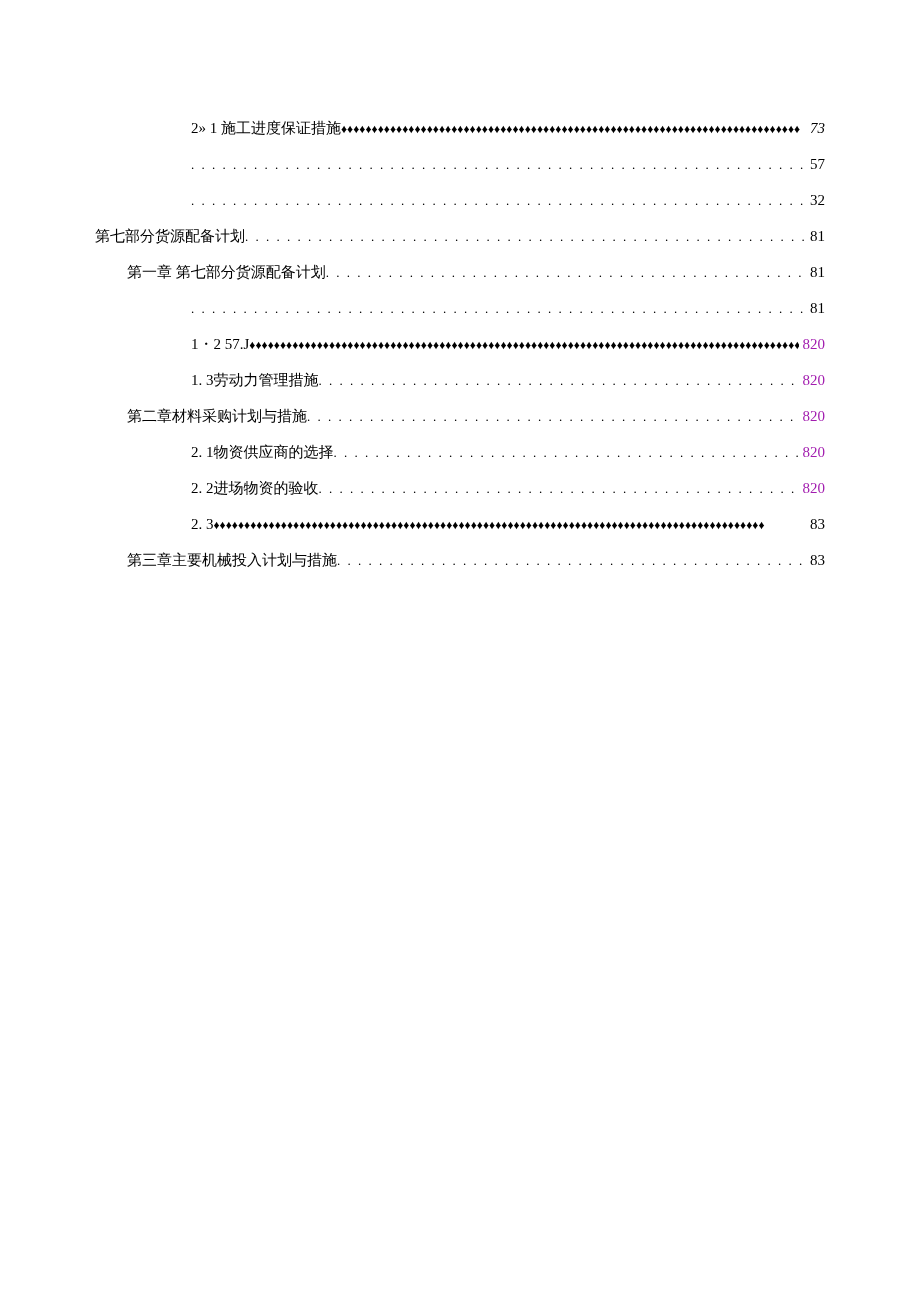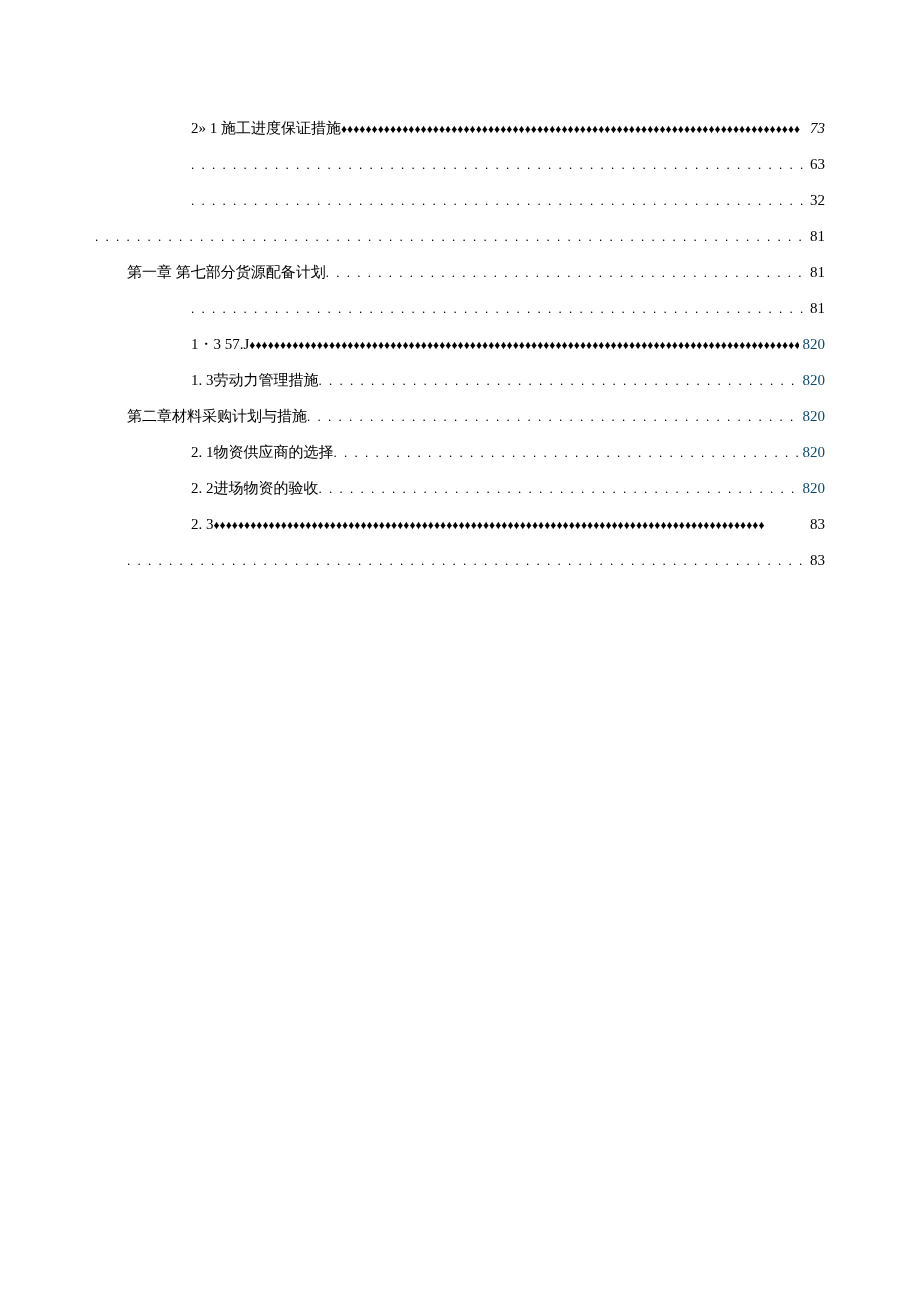--- a/index.html
+++ b/index.html
@@ -25,54 +25,55 @@
     .label { flex: 0 0 auto; }
     .leader {
       flex: 1 1 auto;
       overflow: hidden;
       letter-spacing: 2px;
       font-size: 13px;
       color: #000;
     }
     .leader.diamond { letter-spacing: 0; font-size: 12px; }
     .pg { flex: 0 0 auto; padding-left: 4px; }
-    .linkish { color: #0c4a6e; }
+    .linkish { color: #a21caf; }
   </style>
 </head>
 <body>
 
 <div id="toc-container">
     <div class="toc-line ind2">
       <span class="label">2» 1  施工进度保证措施</span>
       <span class="leader diamond">♦♦♦♦♦♦♦♦♦♦♦♦♦♦♦♦♦♦♦♦♦♦♦♦♦♦♦♦♦♦♦♦♦♦♦♦♦♦♦♦♦♦♦♦♦♦♦♦♦♦♦♦♦♦♦♦♦♦♦♦♦♦♦♦♦♦♦♦♦♦♦♦♦♦♦♦♦♦♦♦♦♦♦♦♦♦♦♦♦♦</span>
       <span class="pg" style="padding-left: 10px; font-style: italic;">73</span>
     </div>
     <div class="toc-line ind2">
       <span class="leader">. . . . . . . . . . . . . . . . . . . . . . . . . . . . . . . . . . . . . . . . . . . . . . . . . . . . . . . . . . . . . . . . . . . . . . . . . . . . . . . . . . . . . . . . . . . . . . . . . . . . . . . . . . . . . . . . . . . . . . . . . . . . . . . . . . . . . . . . . . . . . . . . . . . . . . . . . . . . . . . . . . . . . . . . . . . . . . . . . . . . . . . . . . . . . . . . . . . . . . . . </span>
-      <span class="pg">63</span>
+      <span class="pg">57</span>
     </div>
     <div class="toc-line ind2">
       <span class="leader">. . . . . . . . . . . . . . . . . . . . . . . . . . . . . . . . . . . . . . . . . . . . . . . . . . . . . . . . . . . . . . . . . . . . . . . . . . . . . . . . . . . . . . . . . . . . . . . . . . . . . . . . . . . . . . . . . . . . . . . . . . . . . . . . . . . . . . . . . . . . . . . . . . . . . . . . . . . . . . . . . . . . . . . . . . . . . . . . . . . . . . . . . . . . . . . . . . . . . . . . </span>
       <span class="pg">32</span>
     </div>
     <div class="toc-line ind0">
+      <span class="label">第七部分货源配备计划</span>
       <span class="leader">. . . . . . . . . . . . . . . . . . . . . . . . . . . . . . . . . . . . . . . . . . . . . . . . . . . . . . . . . . . . . . . . . . . . . . . . . . . . . . . . . . . . . . . . . . . . . . . . . . . . . . . . . . . . . . . . . . . . . . . . . . . . . . . . . . . . . . . . . . . . . . . . . . . . . . . . . . . . . . . . . . . . . . . . . . . . . . . . . . . . . . . . . . . . . . . . . . . . . . . . </span>
       <span class="pg">81</span>
     </div>
     <div class="toc-line ind1">
       <span class="label">第一章  第七部分货源配备计划 </span>
       <span class="leader">. . . . . . . . . . . . . . . . . . . . . . . . . . . . . . . . . . . . . . . . . . . . . . . . . . . . . . . . . . . . . . . . . . . . . . . . . . . . . . . . . . . . . . . . . . . . . . . . . . . . . . . . . . . . . . . . . . . . . . . . . . . . . . . . . . . . . . . . . . . . . . . . . . . . . . . . . . . . . . . . . . . . . . . . . . . . . . . . . . . . . . . . . . . . . . . . . . . . . . . . </span>
       <span class="pg">81</span>
     </div>
     <div class="toc-line ind2">
       <span class="leader">. . . . . . . . . . . . . . . . . . . . . . . . . . . . . . . . . . . . . . . . . . . . . . . . . . . . . . . . . . . . . . . . . . . . . . . . . . . . . . . . . . . . . . . . . . . . . . . . . . . . . . . . . . . . . . . . . . . . . . . . . . . . . . . . . . . . . . . . . . . . . . . . . . . . . . . . . . . . . . . . . . . . . . . . . . . . . . . . . . . . . . . . . . . . . . . . . . . . . . . . </span>
       <span class="pg">81</span>
     </div>
     <div class="toc-line ind2">
-      <span class="label">1・3 57.J</span>
+      <span class="label">1・2 57.J</span>
       <span class="leader diamond">♦♦♦♦♦♦♦♦♦♦♦♦♦♦♦♦♦♦♦♦♦♦♦♦♦♦♦♦♦♦♦♦♦♦♦♦♦♦♦♦♦♦♦♦♦♦♦♦♦♦♦♦♦♦♦♦♦♦♦♦♦♦♦♦♦♦♦♦♦♦♦♦♦♦♦♦♦♦♦♦♦♦♦♦♦♦♦♦♦♦</span>
       <span class="pg linkish">820</span>
     </div>
     <div class="toc-line ind2">
       <span class="label">1. 3劳动力管理措施</span>
       <span class="leader">. . . . . . . . . . . . . . . . . . . . . . . . . . . . . . . . . . . . . . . . . . . . . . . . . . . . . . . . . . . . . . . . . . . . . . . . . . . . . . . . . . . . . . . . . . . . . . . . . . . . . . . . . . . . . . . . . . . . . . . . . . . . . . . . . . . . . . . . . . . . . . . . . . . . . . . . . . . . . . . . . . . . . . . . . . . . . . . . . . . . . . . . . . . . . . . . . . . . . . . . </span>
       <span class="pg linkish">820</span>
     </div>
     <div class="toc-line ind1">
       <span class="label">第二章材料采购计划与措施 </span>
@@ -88,16 +89,17 @@
       <span class="label">2. 2进场物资的验收</span>
       <span class="leader">. . . . . . . . . . . . . . . . . . . . . . . . . . . . . . . . . . . . . . . . . . . . . . . . . . . . . . . . . . . . . . . . . . . . . . . . . . . . . . . . . . . . . . . . . . . . . . . . . . . . . . . . . . . . . . . . . . . . . . . . . . . . . . . . . . . . . . . . . . . . . . . . . . . . . . . . . . . . . . . . . . . . . . . . . . . . . . . . . . . . . . . . . . . . . . . . . . . . . . . . </span>
       <span class="pg linkish">820</span>
     </div>
     <div class="toc-line ind2">
       <span class="label">2. 3                    </span>
       <span class="leader diamond">♦♦♦♦♦♦♦♦♦♦♦♦♦♦♦♦♦♦♦♦♦♦♦♦♦♦♦♦♦♦♦♦♦♦♦♦♦♦♦♦♦♦♦♦♦♦♦♦♦♦♦♦♦♦♦♦♦♦♦♦♦♦♦♦♦♦♦♦♦♦♦♦♦♦♦♦♦♦♦♦♦♦♦♦♦♦♦♦♦♦</span>
       <span class="pg">83</span>
     </div>
     <div class="toc-line ind1">
+      <span class="label">第三章主要机械投入计划与措施 </span>
       <span class="leader">. . . . . . . . . . . . . . . . . . . . . . . . . . . . . . . . . . . . . . . . . . . . . . . . . . . . . . . . . . . . . . . . . . . . . . . . . . . . . . . . . . . . . . . . . . . . . . . . . . . . . . . . . . . . . . . . . . . . . . . . . . . . . . . . . . . . . . . . . . . . . . . . . . . . . . . . . . . . . . . . . . . . . . . . . . . . . . . . . . . . . . . . . . . . . . . . . . . . . . . . </span>
       <span class="pg">83</span>
     </div>
   </div>
 
 </body></html>

